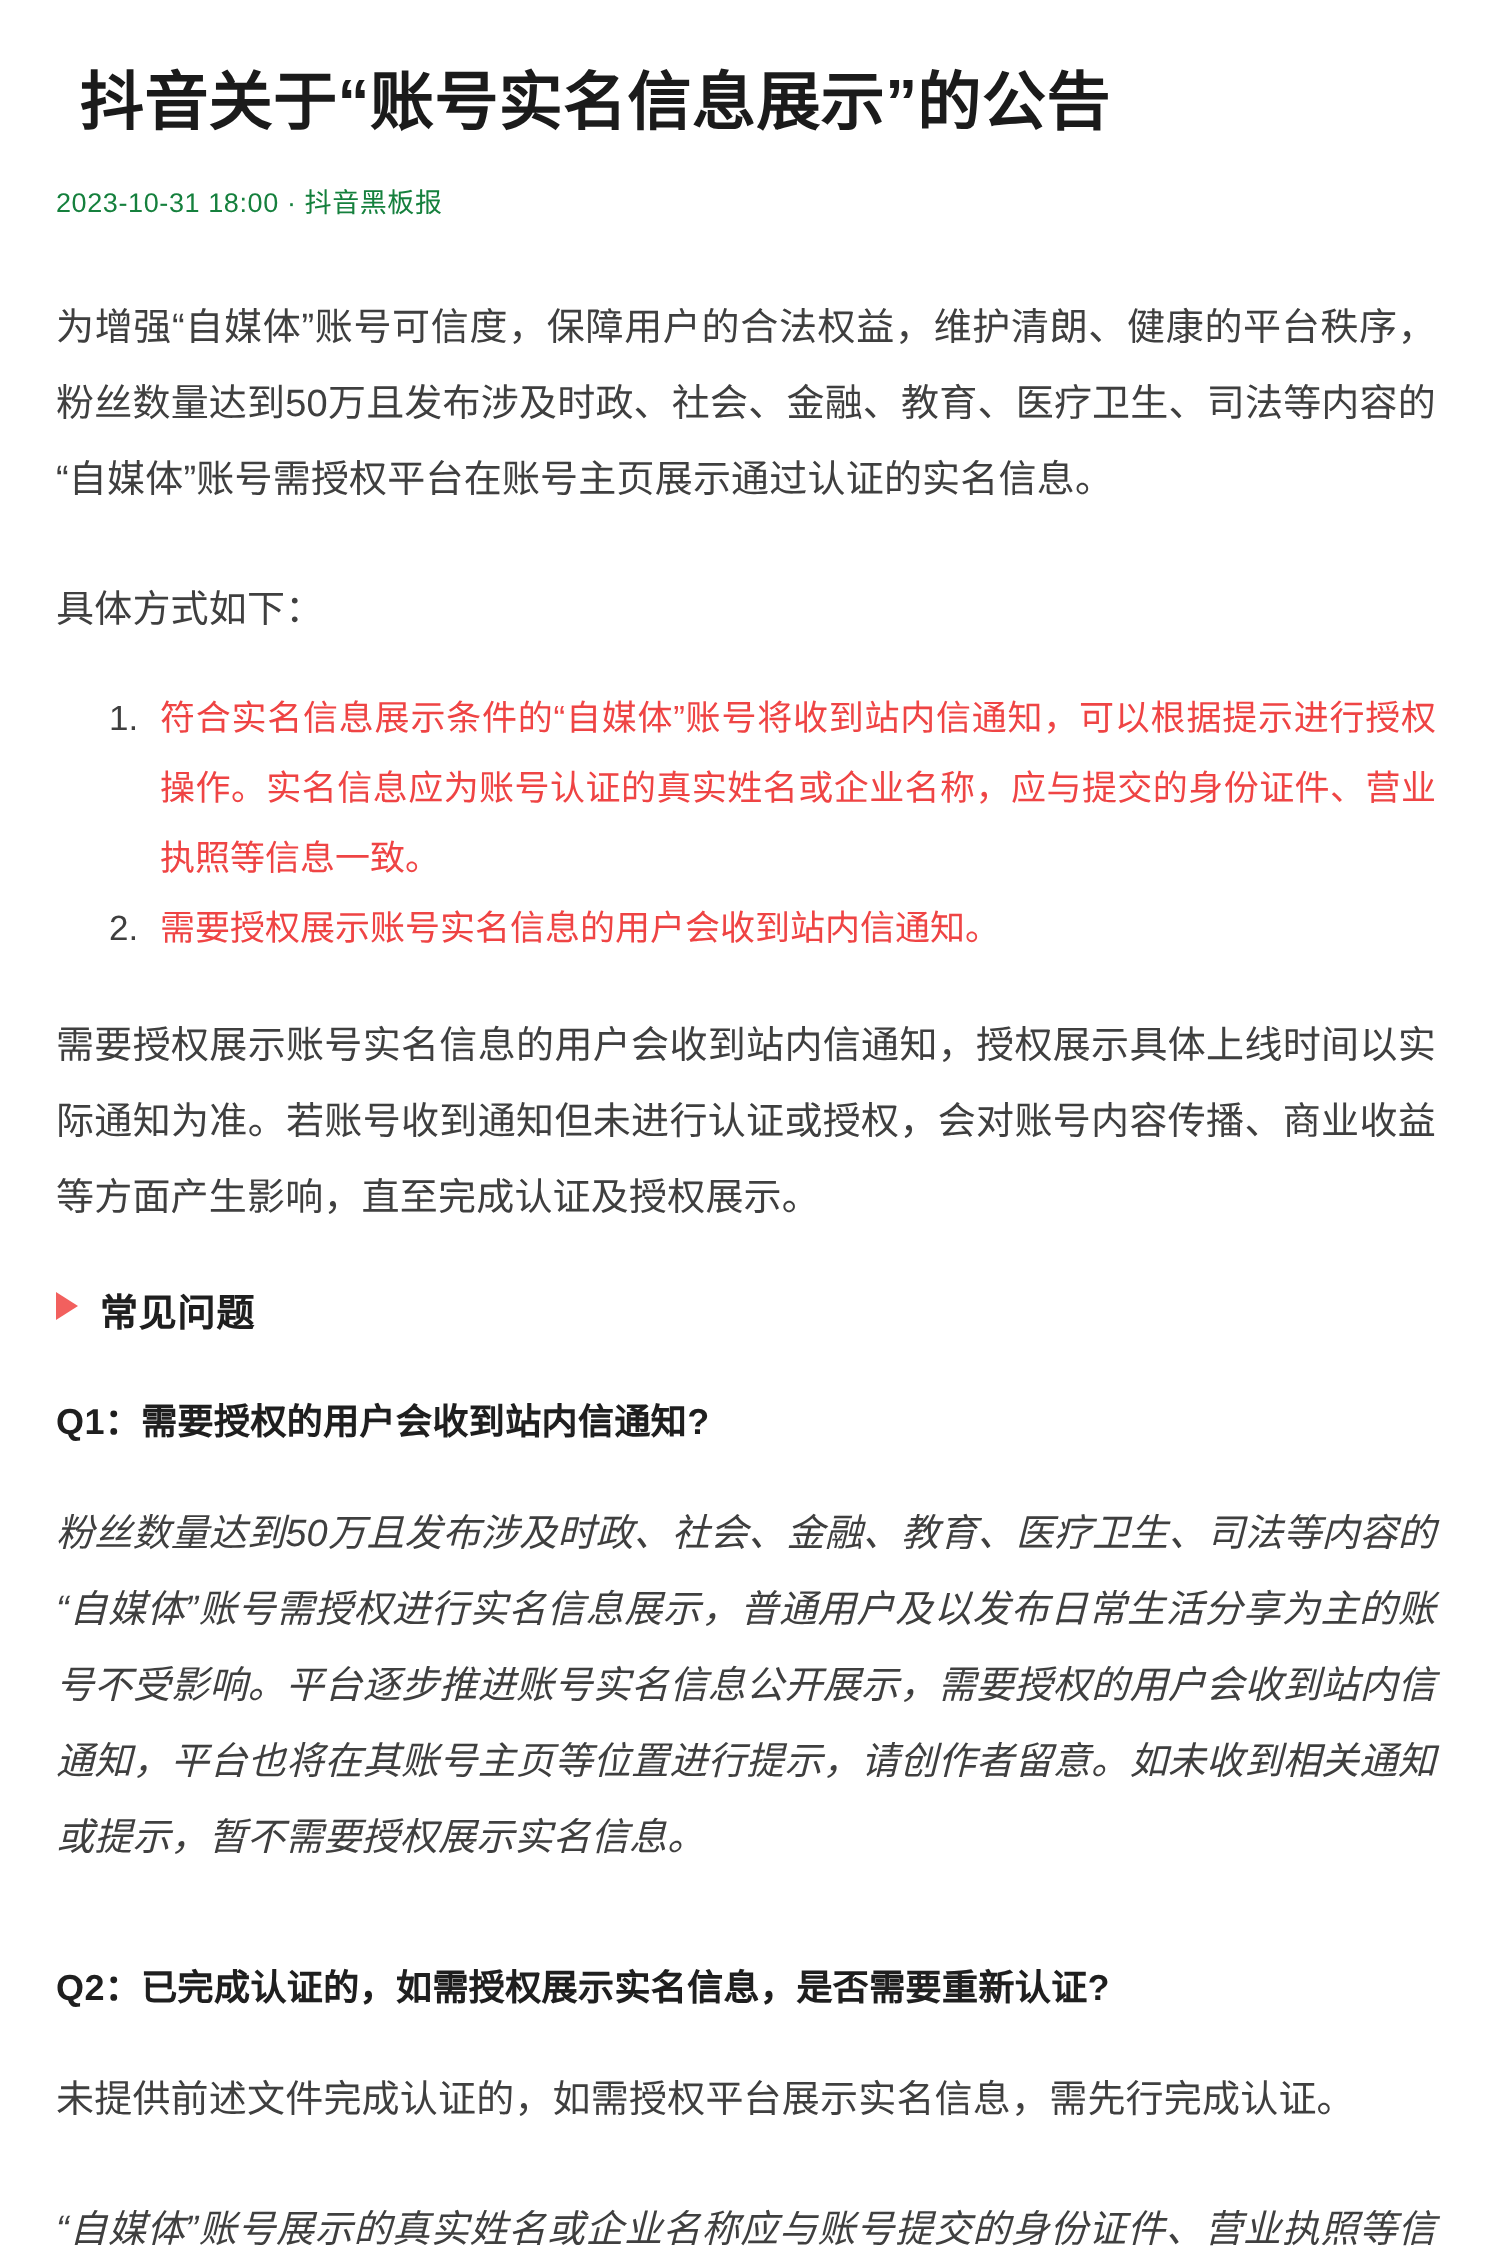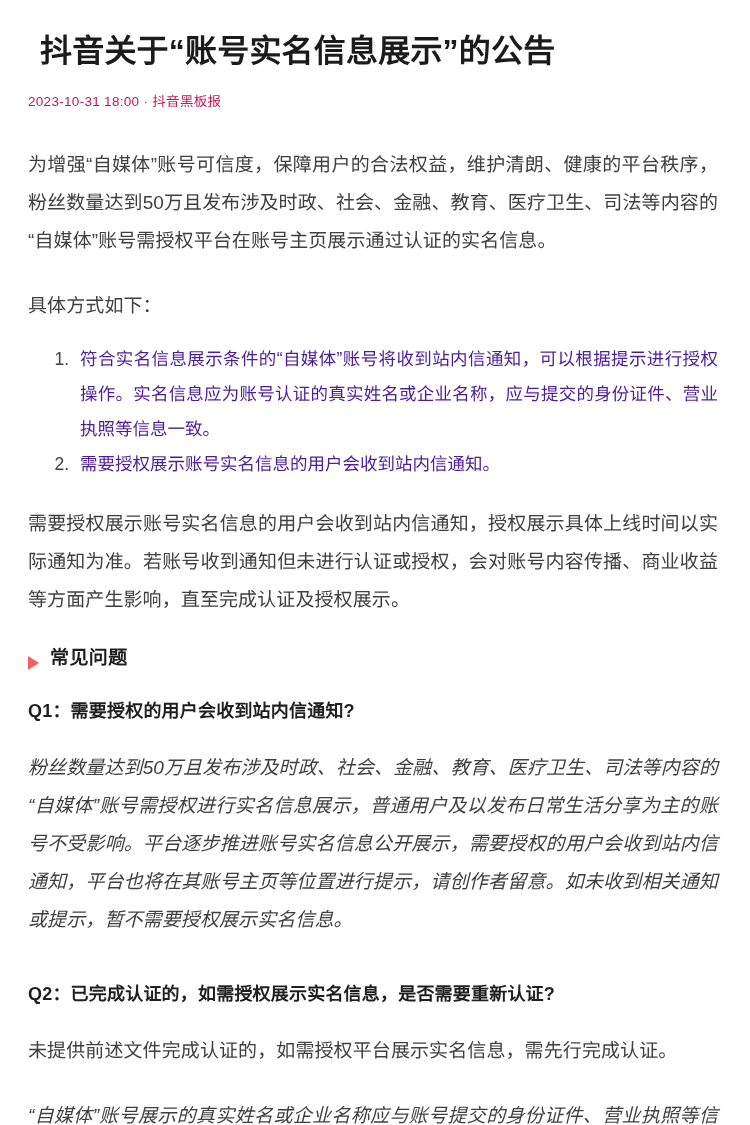--- a/index.html
+++ b/index.html
@@ -24,21 +24,21 @@
     font-size: 32px;
     line-height: 1.34;
     font-weight: 700;
     color: #1b1b1b;
     letter-spacing: 0.2px;
   }
   .article-meta {
     margin: 20px 0 0 0;
     font-size: 13.5px;
     line-height: 1.4;
-    color: #be185d;
+    color: #15803d;
     letter-spacing: 0.3px;
   }
   .article-body {
     margin-top: 34px;
   }
   .para {
     margin: 0 0 27px 0;
     font-size: 19px;
     line-height: 2.0;
     color: #3f3f3f;
@@ -54,33 +54,33 @@
     margin-bottom: 17px;
   }
   ol.step-list {
     margin: 0 0 23px 0;
     padding-left: 46px;
     list-style-position: outside;
   }
   ol.step-list > li {
     font-size: 17.5px;
     line-height: 2.0;
-    color: #4c1d95;
+    color: #ef4444;
     text-align: justify;
     text-justify: inter-ideograph;
     padding-left: 6px;
     margin-bottom: 0;
   }
   ol.step-list > li::marker {
     color: #3f3f3f;
     font-size: 17.5px;
   }
   .section-heading {
     display: flex;
-    align-items: flex-end;
+    align-items: flex-start;
     margin: 16px 0 26px 0;
   }
   .tri-icon {
     display: inline-block;
     width: 0;
     height: 0;
     border-top: 7px solid transparent;
     border-bottom: 7px solid transparent;
     border-left: 11px solid #f2605e;
     margin-right: 11px;

